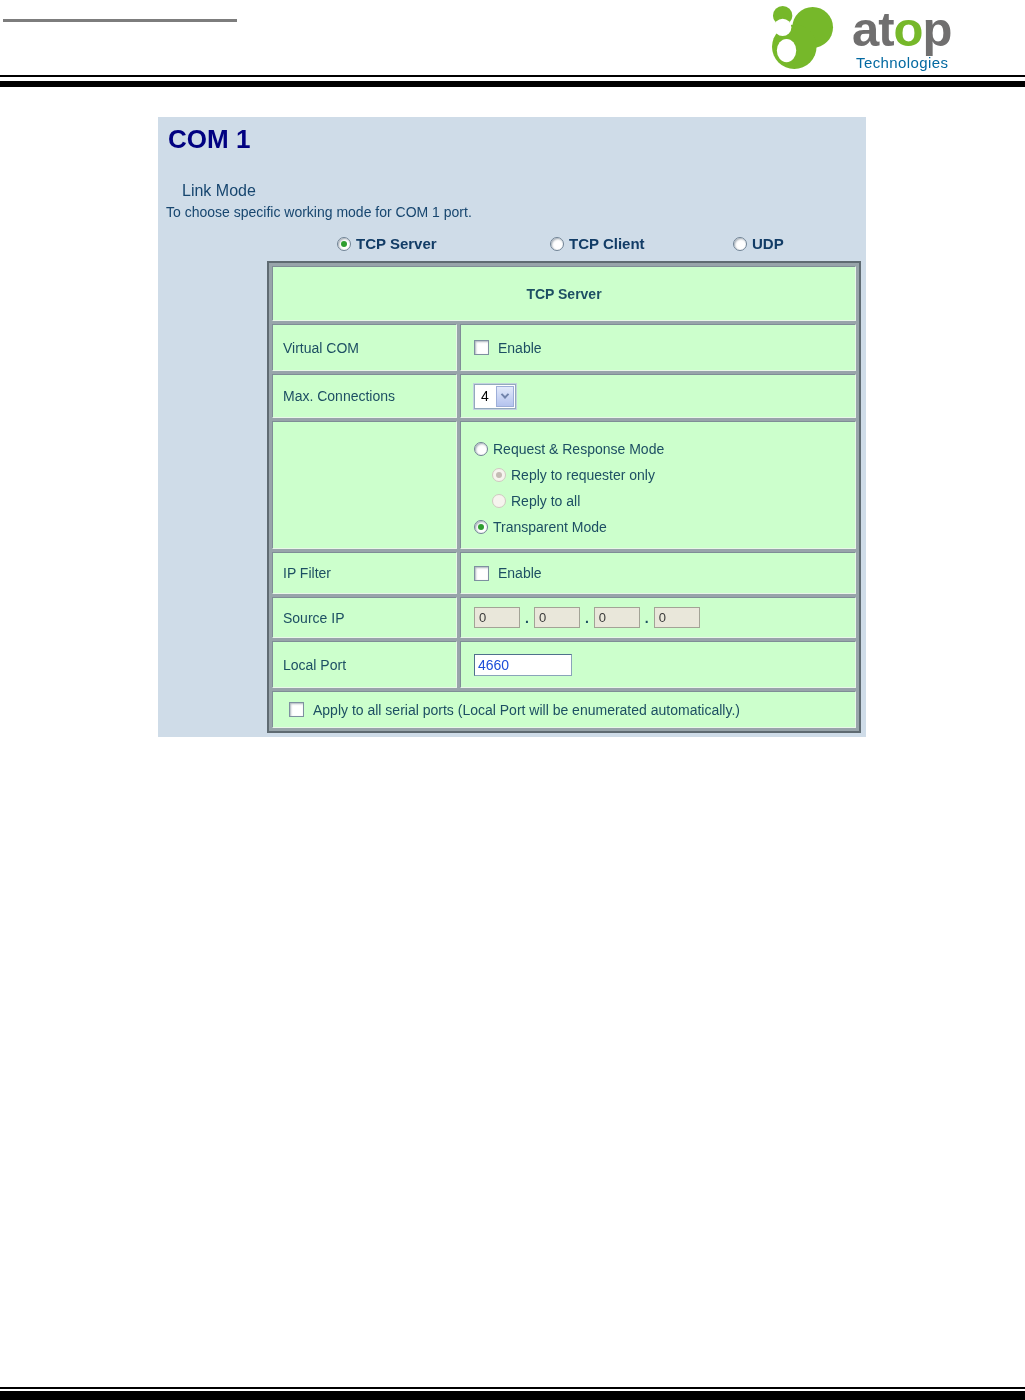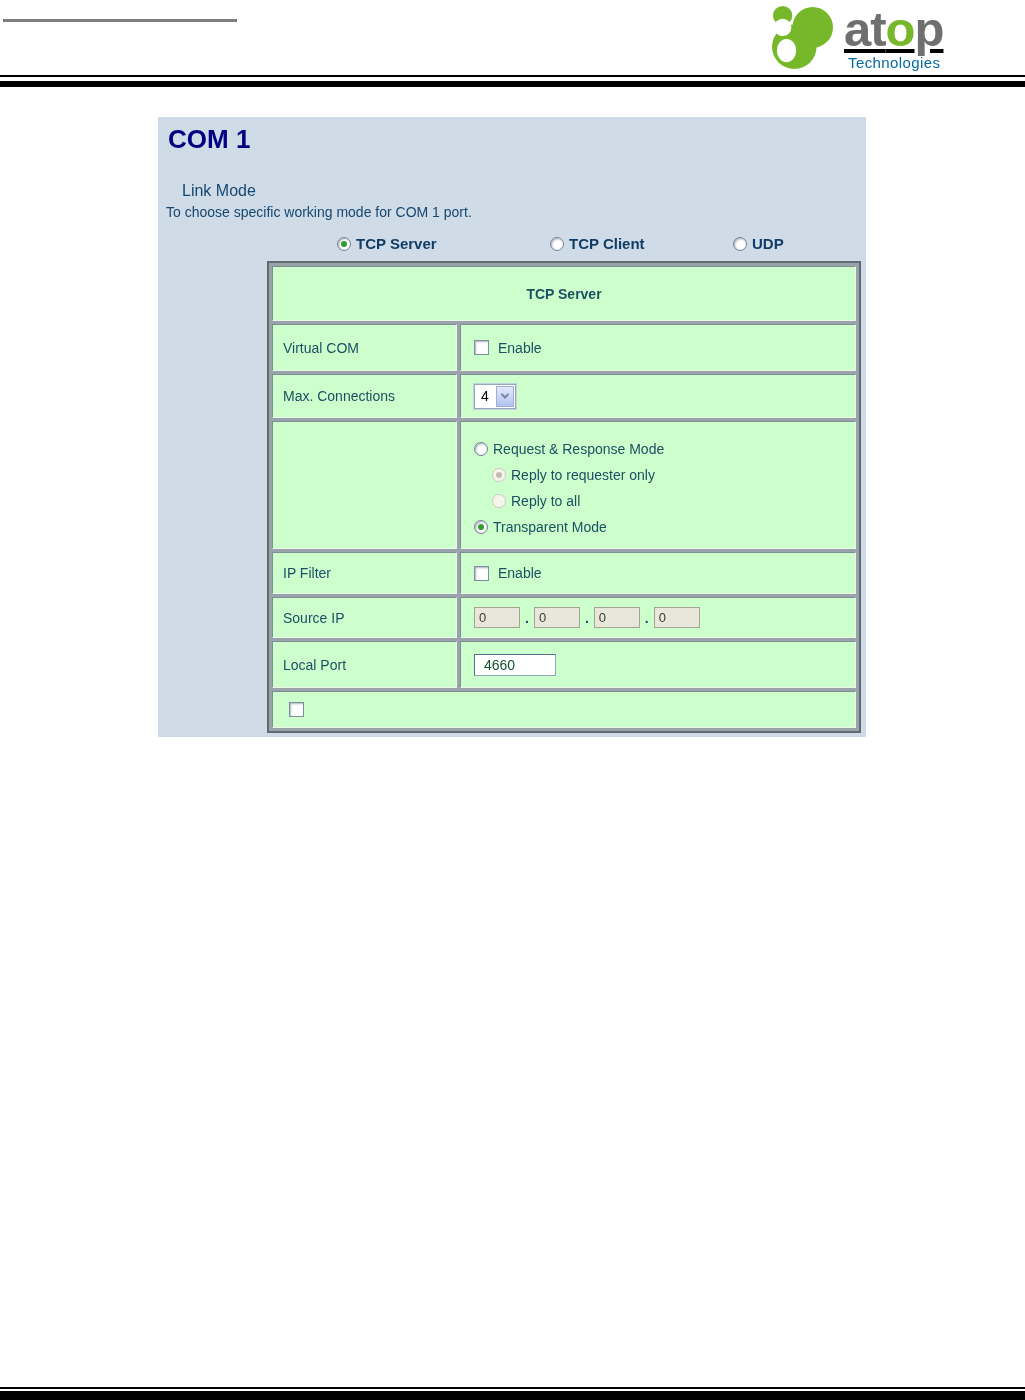--- a/index.html
+++ b/index.html
@@ -10,21 +10,21 @@
   
   .accent-line { position:absolute; left:3px; top:19px; width:234px; height:3px; background:#7d7d7d; }
   .rule-thin-top  { position:absolute; left:0; top:75px;  width:100%; height:2px; background:#000; }
   .rule-thick-top { position:absolute; left:0; top:81px;  width:100%; height:6px; background:#000; }
   .rule-thin-bot  { position:absolute; left:0; top:1387px; width:100%; height:2px; background:#000; }
   .rule-thick-bot { position:absolute; left:0; top:1391px; width:100%; height:9px; background:#000; }
 
   
   .logo { position:absolute; left:772px; top:6px; height:68px; display:flex; align-items:flex-start; }
   .logo-icon { width:62px; height:64px; }
-  .logo-word { position:relative; height:68px; margin-left:10px;text-decoration:underline; }
+  .logo-word { position:relative; height:68px; margin-left:18px; }
   .logo-letters { font-size:49px; font-weight:bold; line-height:46px; letter-spacing:-1px; color:#706f6f; }
   .logo-letters .green { color:#76b82a; }
   .logo-sub { position:absolute; left:4px; top:48px; font-size:15px; color:#0369a1; letter-spacing:0.4px; white-space:nowrap; }
 
   
   .panel { position:absolute; left:158px; top:117px; width:708px; height:620px; background:#cfdce8; }
   .panel h1 { margin:7px 0 0 10px; font-size:26px; font-weight:bold; color:#010181; letter-spacing:0px; }
   .panel h2 { margin:27px 0 0 24px; font-size:16px; font-weight:normal; color:#17466f; }
   .panel .desc { margin:4px 0 0 8px; font-size:14px; color:#17466f; }
 
@@ -78,23 +78,23 @@
   .mode-line { display:flex; align-items:center; height:26px; }
   .mode-line.sub { padding-left:18px; }
   .mode-line .lbl { margin-left:5px; }
 
   
   .octet { width:46px; height:21px; background:#e9e7da; border:1px solid #a3a396;
            color:#3a3a3a; font-size:13px; font-family:"Liberation Sans",sans-serif; padding:1px 4px; }
   .dot { margin:0 5px; color:#1d4f63; font-weight:bold; }
 
   
-  .portinput { width:82px; height:22px; background:#fff; border:1px solid #8aa4ba;
+  .portinput { width:98px; height:22px; background:#fff; border:1px solid #8aa4ba;
            border-top-color:#4f708c; border-left-color:#4f708c;
-           color:#14532d; font-size:14px; font-family:"Liberation Sans",sans-serif; padding:1px 9px; }
+           color:#1d4ed8; font-size:14px; font-family:"Liberation Sans",sans-serif; padding:1px 3px; }
 </style>
 </head>
 <body>
 
 <div class="page">
 
   <div class="accent-line"></div>
 
   <div class="logo">
     <svg class="logo-icon" viewBox="0 0 64 66">
@@ -218,20 +218,21 @@
           <div class="ctrl">
             <input class="portinput" value="4660" style="">
           </div>
         </td>
       </tr>
 
       <tr class="r-apply">
         <td colspan="2">
           <div class="ctrl" style="padding-left:16px;">
             <span class="checkbox"></span>
+            <span class="txt">Apply to all serial ports (Local Port will be enumerated automatically.)</span>
           </div>
         </td>
       </tr>
     </tbody>
       </table>
   </div>
 
   <div class="rule-thin-bot"></div>
   <div class="rule-thick-bot"></div>
 

